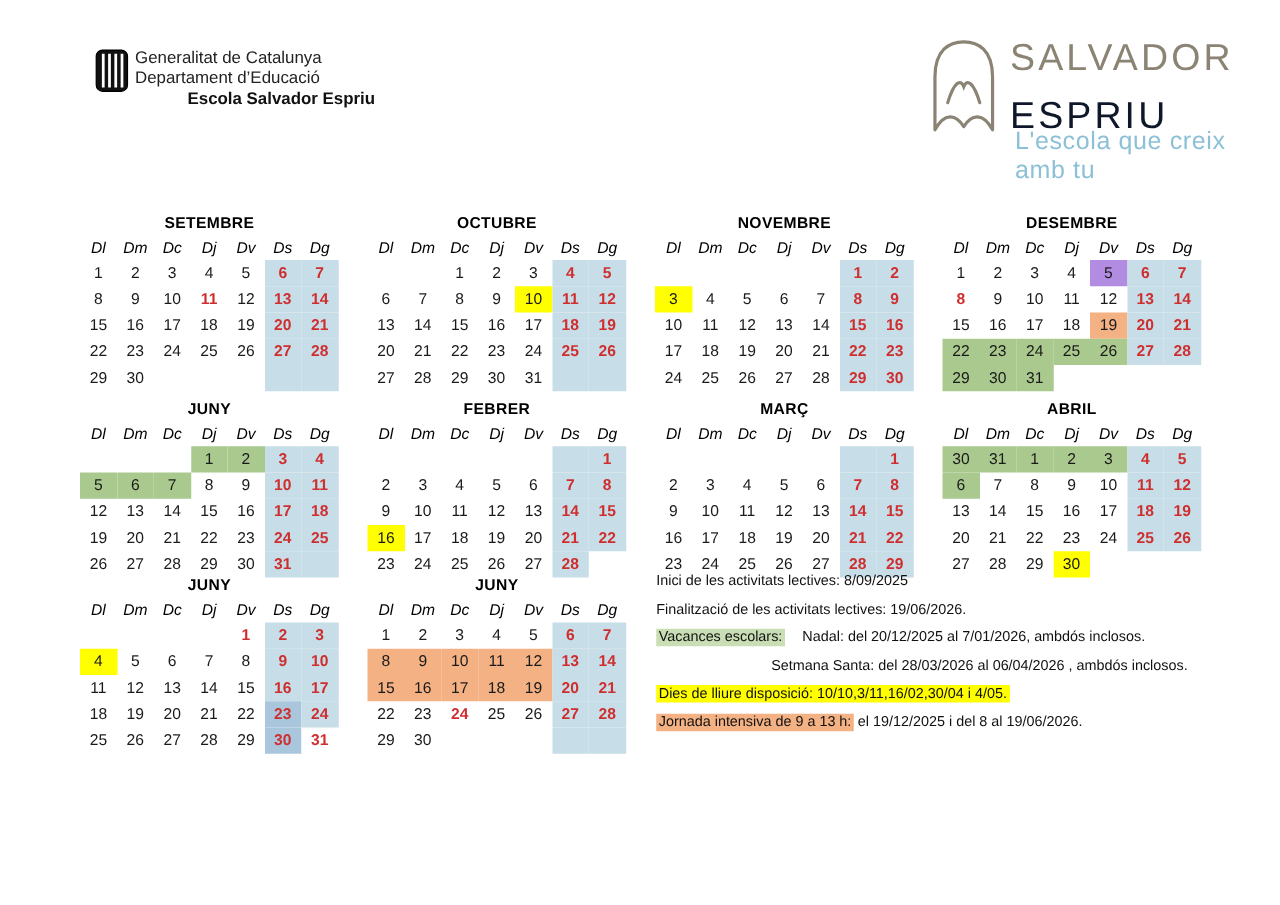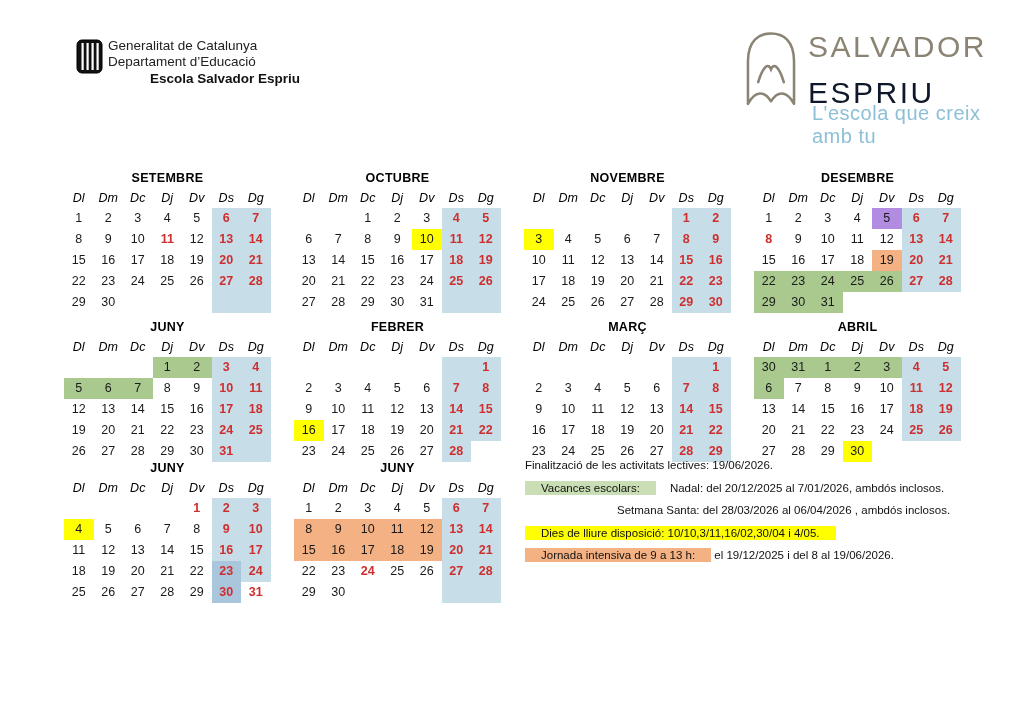--- a/index.html
+++ b/index.html
@@ -28,21 +28,21 @@
   .mtitle{text-align:center;font-size:12.5px;font-weight:600;letter-spacing:0.3px;height:17px;color:#000;}
   .mgrid{display:grid;grid-template-columns:repeat(7,29.5px);}
   .dh{height:20px;line-height:20px;text-align:center;font-style:italic;font-size:12.5px;color:#000;}
   .dc{height:21px;line-height:21px;text-align:center;font-size:12.5px;color:#1a1a1a;}
   .dc.hol{color:#cf2e2e;font-weight:bold;}
 
   
   #legend{position:absolute;left:525px;top:459px;width:460px;font-size:11.5px;color:#111;}
   .lline{margin-bottom:9.5px;line-height:13px;}
   .lline.indent{padding-left:92px;}
-  .hl{padding:1px 16px;text-align:right;}
+  .hl{padding:1px 2px;text-align:right;}
 </style>
 </head>
 <body>
 
 <div class="page">
 
   <div class="seal">
     <svg width="27" height="35" viewBox="0 0 27 35">
       <rect x="1" y="1" width="25" height="33" rx="5" fill="#111" stroke="#000"></rect>
       <rect x="5.5" y="4" width="2.2" height="27" fill="#fff"></rect>
@@ -533,20 +533,21 @@
         <div class="dc">30</div>
         <div class="dc"></div>
         <div class="dc"></div>
         <div class="dc"></div>
         <div class="dc" style="background: rgb(199, 221, 232);"></div>
         <div class="dc" style="background: rgb(199, 221, 232);"></div>
       </div>
     </div>
 
   <div id="legend">
+      <div class="lline"><span>Inici de les activitats lectives:  8/09/2025</span></div>
       <div class="lline"><span>Finalització de les activitats lectives: 19/06/2026.</span></div>
       <div class="lline"><span class="hl" style="background: rgb(201, 222, 180);">Vacances escolars:</span><span style="margin-left: 14px;">Nadal: del  20/12/2025 al 7/01/2026,  ambdós inclosos.</span></div>
       <div class="lline indent"><span>Setmana Santa: del 28/03/2026 al 06/04/2026 , ambdós inclosos.</span></div>
       <div class="lline"><span class="hl" style="background: rgb(255, 255, 0);">Dies de lliure disposició: 10/10,3/11,16/02,30/04 i 4/05.</span></div>
       <div class="lline"><span class="hl" style="background: rgb(244, 177, 131);">Jornada intensiva de 9 a 13 h:</span><span> el 19/12/2025 i del 8 al 19/06/2026.</span></div>
     </div>
 
 </div>
 
 </body></html>

